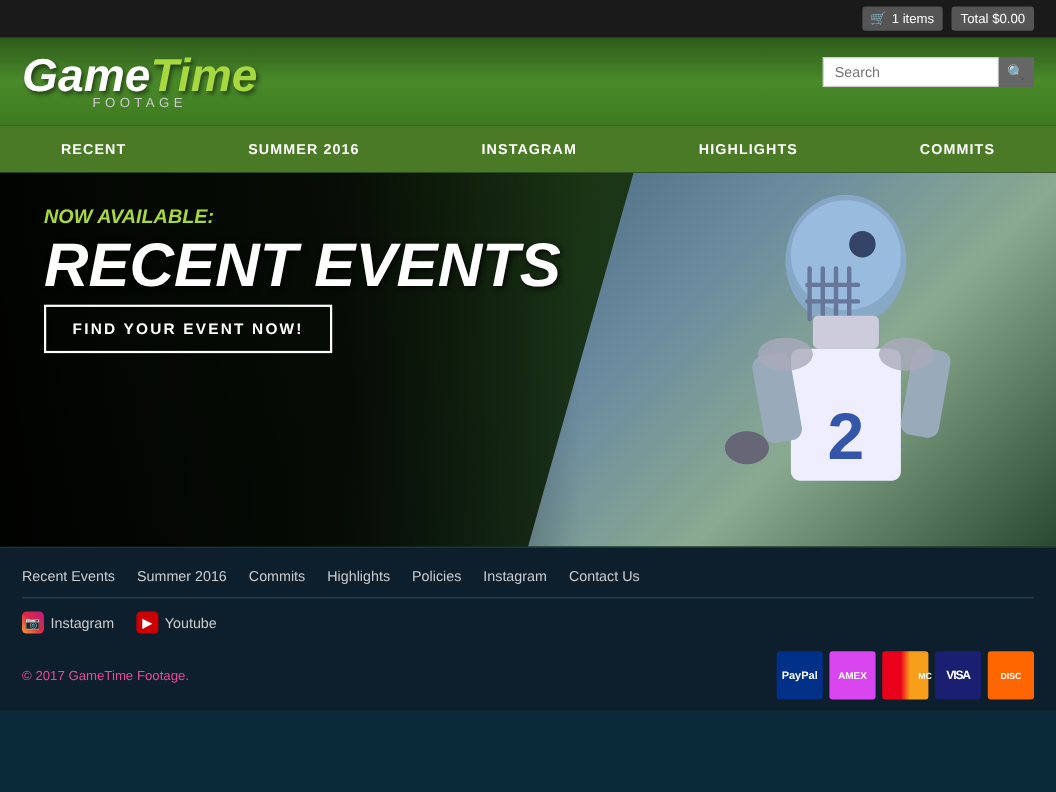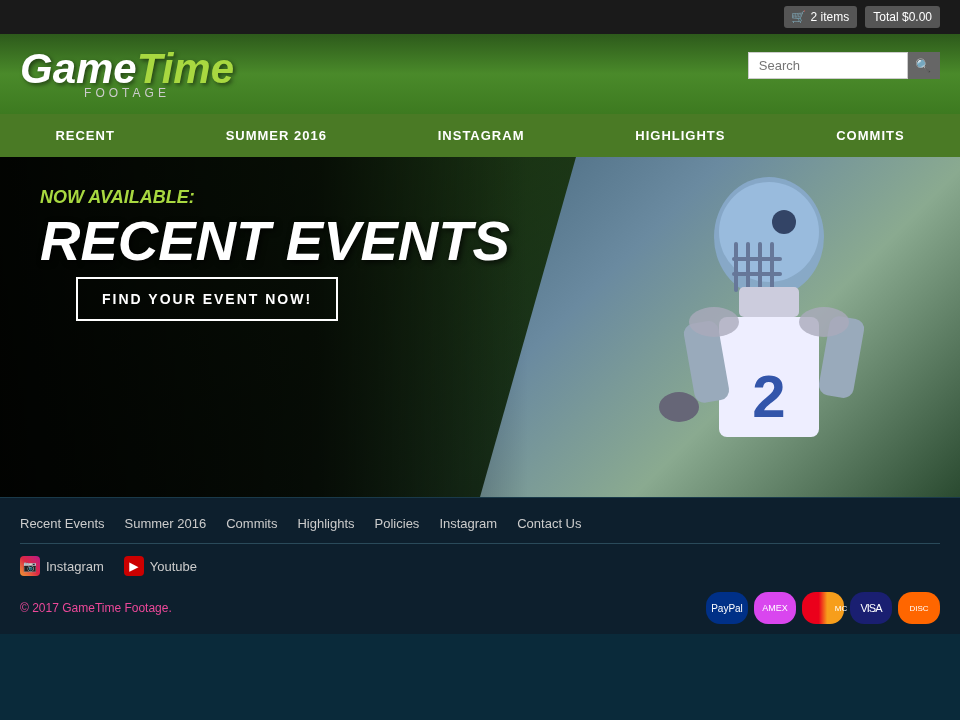--- a/index.html
+++ b/index.html
@@ -198,21 +198,20 @@
       border: 2px solid white;
       color: white;
       font-size: 14px;
       font-weight: bold;
       letter-spacing: 2px;
       padding: 12px 24px;
       text-transform: uppercase;
       cursor: pointer;
       background: transparent;
       text-decoration: none;
-      margin-left: 36px;
     }
 
     
     .footer {
       background: #0d1f2d;
       padding: 18px 20px 10px;
       border-top: 1px solid #1a3a4a;
     }
 
     .footer-links {
@@ -273,42 +272,42 @@
     }
 
     .payment-icons {
       display: flex;
       gap: 6px;
       align-items: center;
     }
 
     .payment-icon {
       width: 42px;
-      height: 32px;
-      border-radius: 14px;
+      height: 44px;
+      border-radius: 3px;
       display: flex;
       align-items: center;
       justify-content: center;
       font-size: 9px;
-      font-weight: normal;
+      font-weight: bold;
       color: white;
     }
     .paypal { background: #003087; font-size: 10px; }
     .amex { background: #d946ef; }
     .mastercard { background: linear-gradient(to right, #eb001b 40%, #f79e1b 60%); padding-left: 36px; }
     .visa { background: #1a1f71; }
     .discover { background: #ff6600; }
   </style>
 </head>
 <body>
 
 <div class="top-bar">
   <div class="cart-icon">
     <span>🛒</span>
-    <span>2 items</span>
+    <span>1 items</span>
   </div>
   <div class="cart-total">
     <span>Total $0.00</span>
   </div>
 </div>
 
 <div class="header-main">
   <div class="logo-area">
     <div>
       <div class="logo-text">

